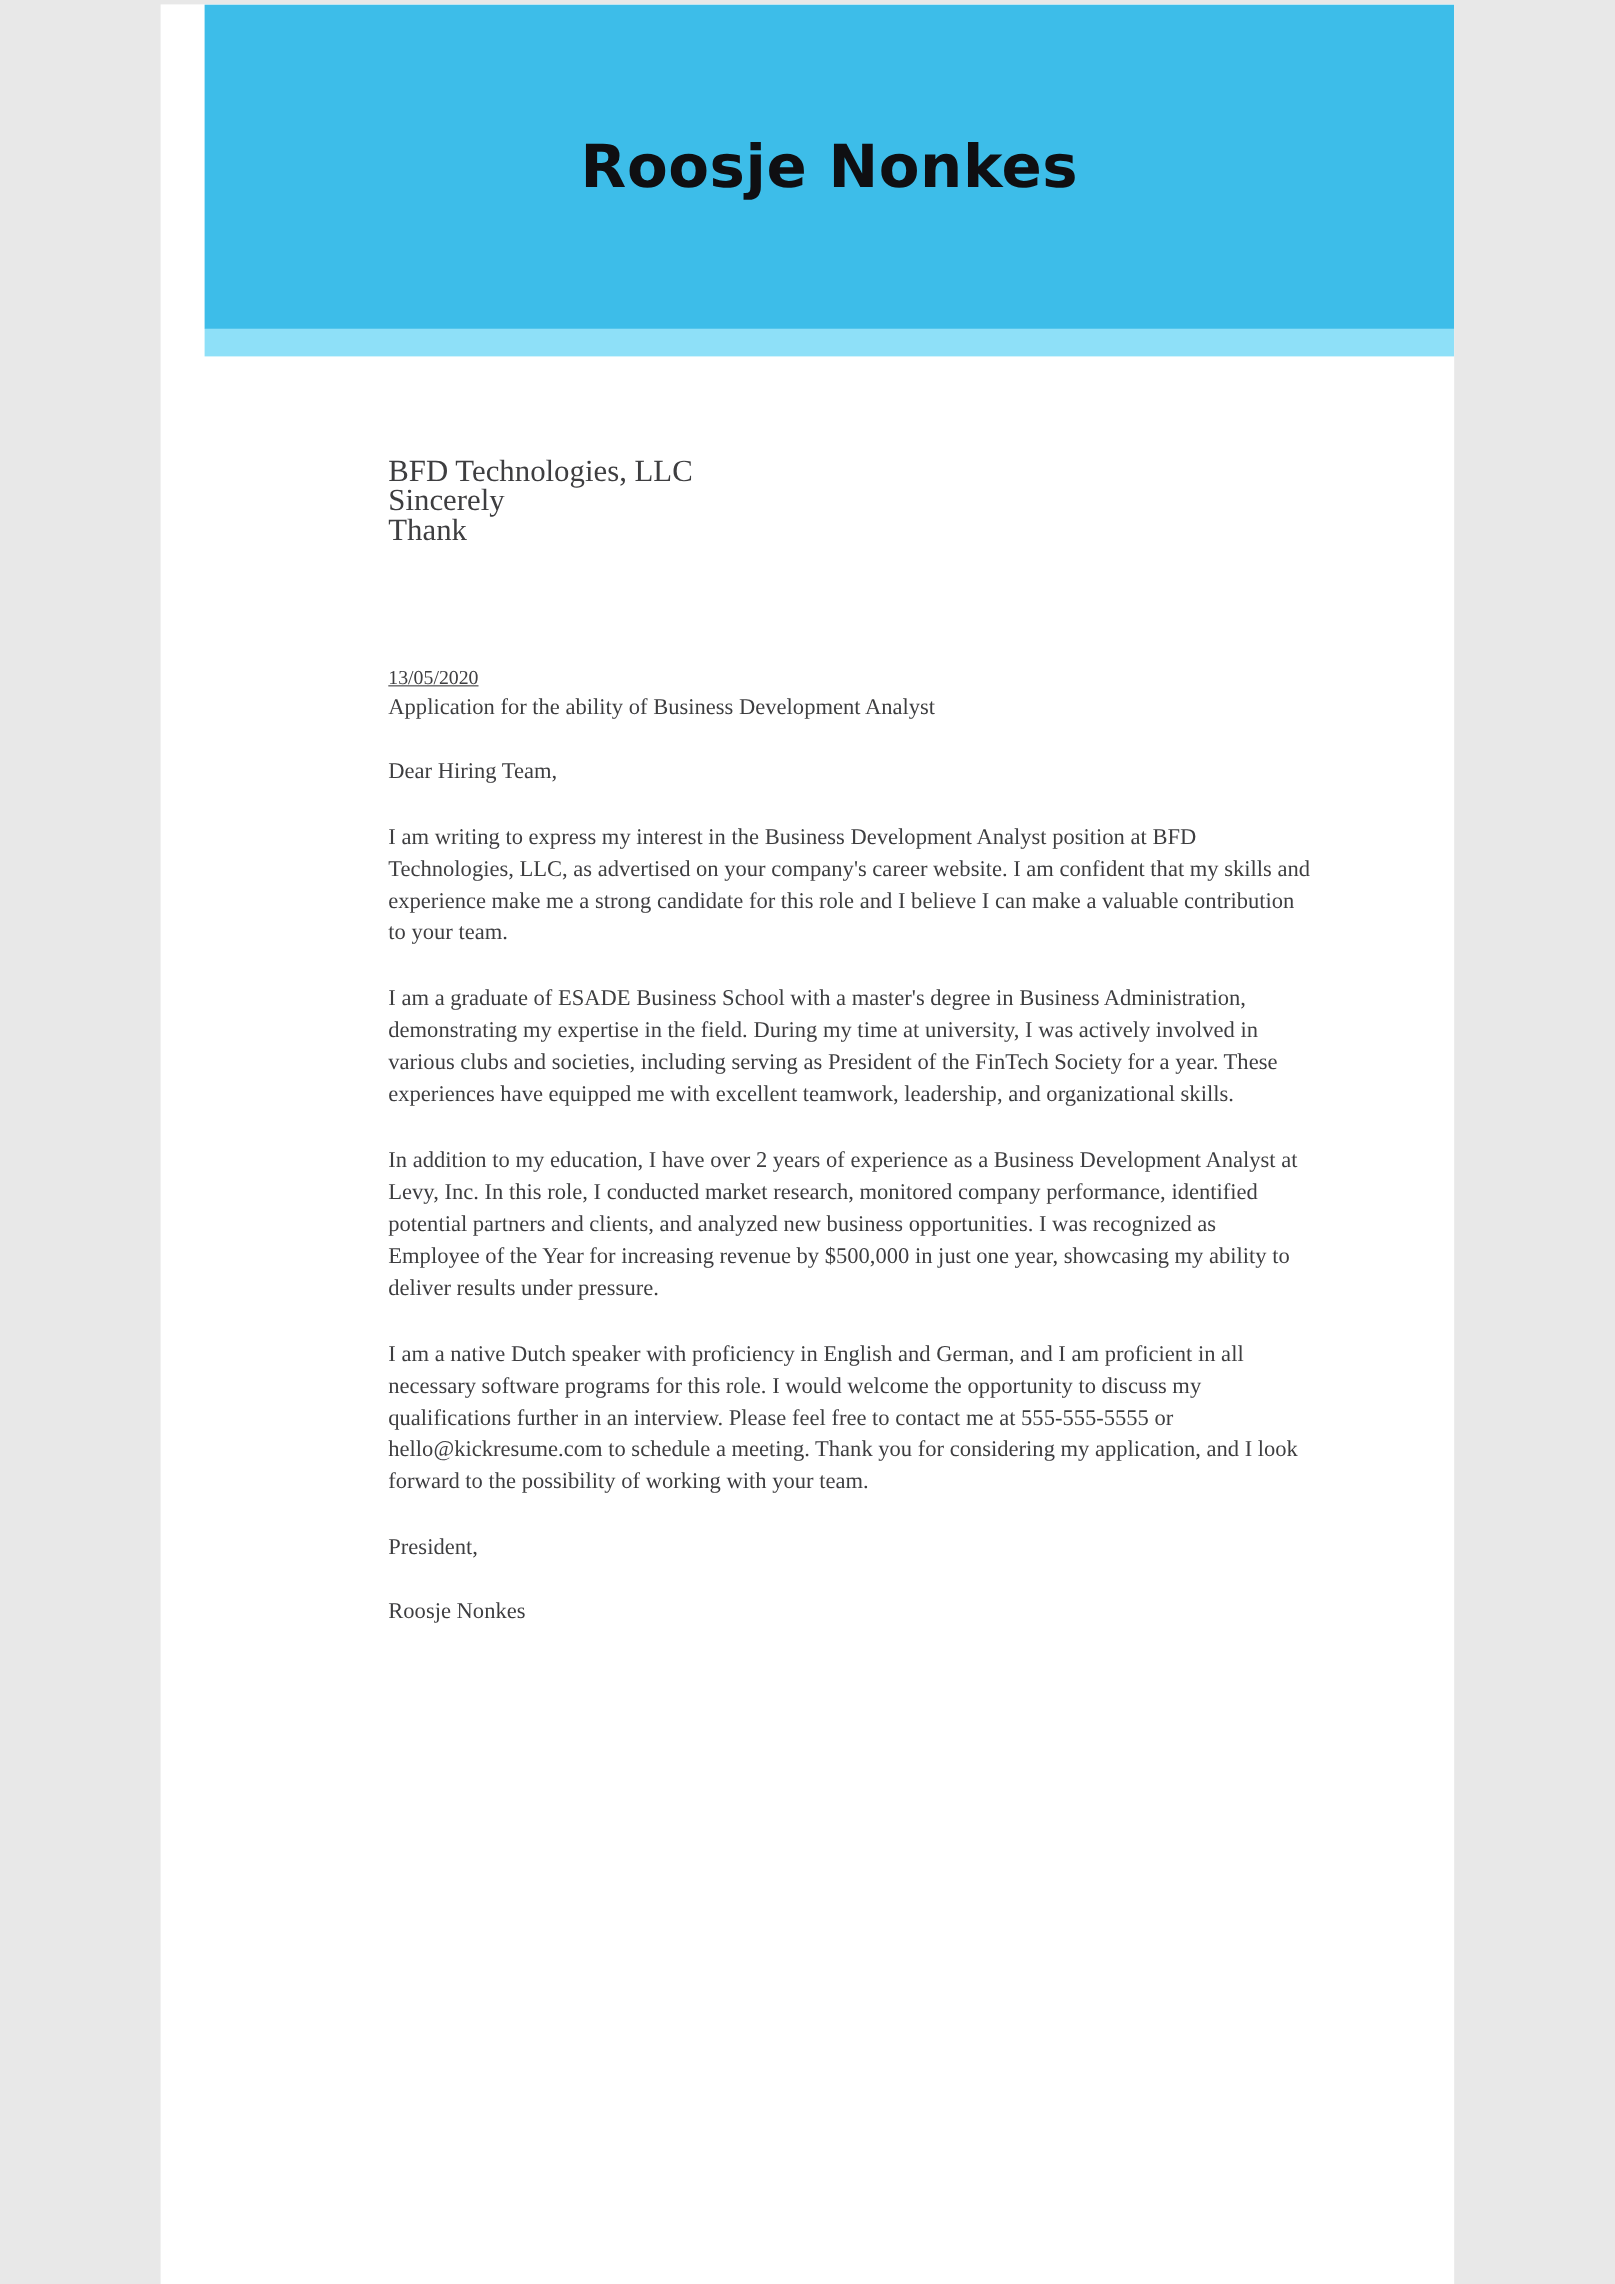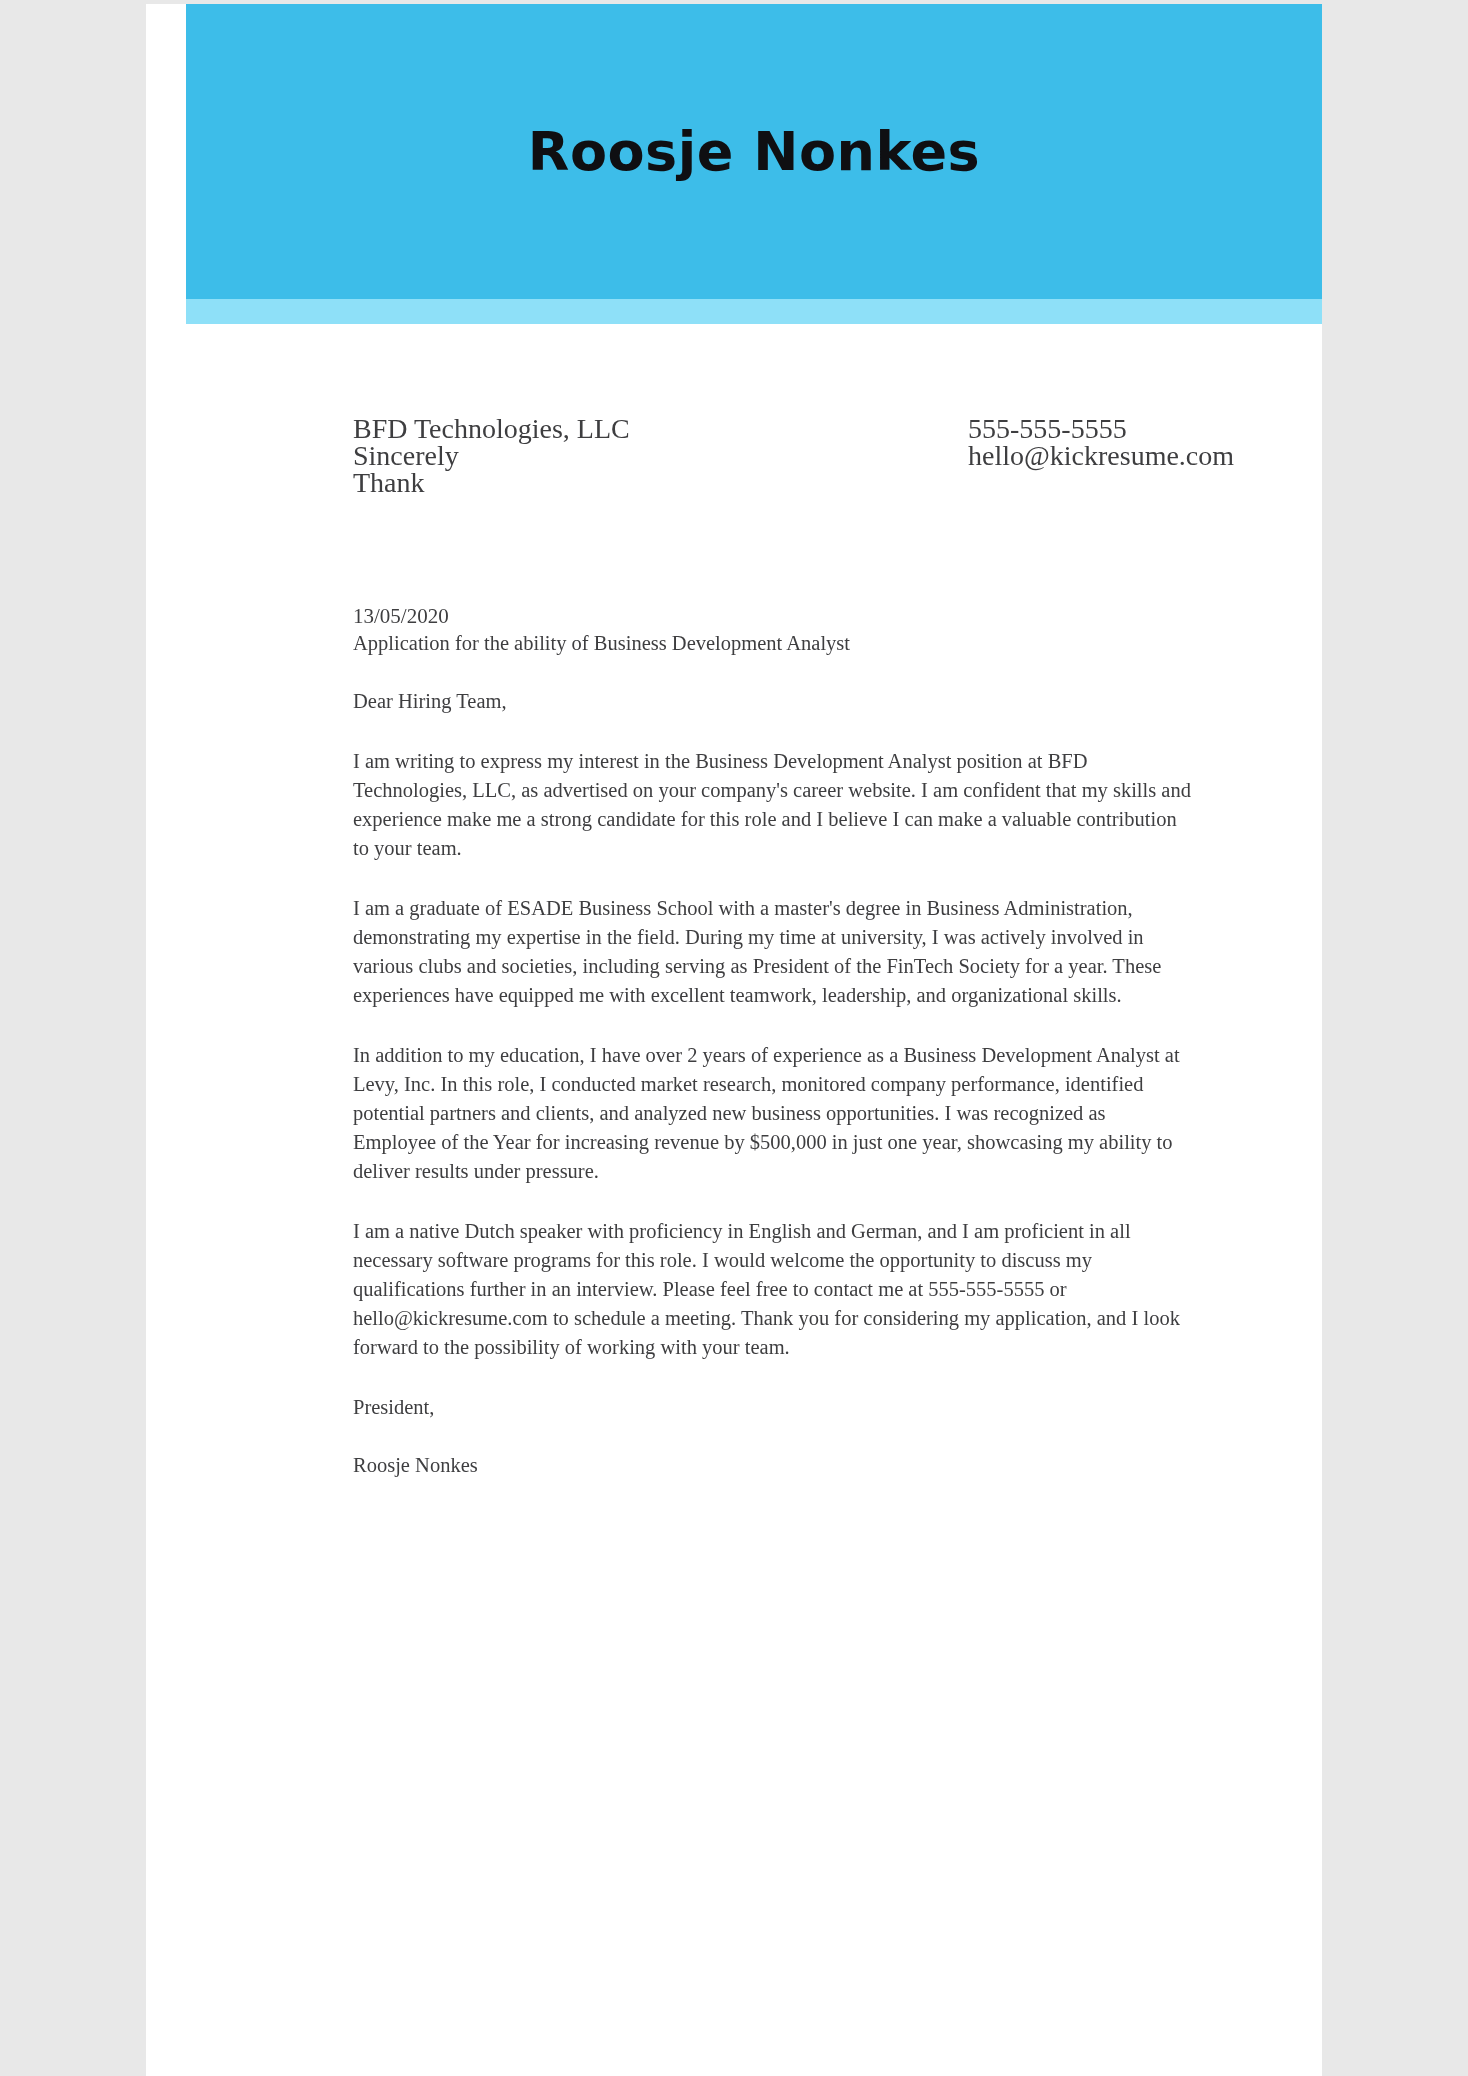--- a/index.html
+++ b/index.html
@@ -47,22 +47,23 @@
   }
   .address-row {
     display: flex;
     font-size: 28px;
     line-height: 27px;
   }
   .recipient-block { width: 615px; flex: 0 0 615px; }
   .contact-block { flex: 1; }
   .date-line {
     margin-top: 108px;
-    font-size: 21px;
+    font-size: 18px;
     line-height: 25px;
+    text-decoration: underline;
   }
   .subject-line { line-height: 29px; }
   .greeting { margin-top: 29px; }
   .body-paragraph { margin-top: 31px; }
   .closing { margin-top: 31px; }
   .signature { margin-top: 29px; }
 </style>
 </head>
 <body>
 
@@ -75,24 +76,20 @@
   <div class="accent-strip"></div>
 
   <div class="content">
 
     <div class="address-row">
       <div class="recipient-block">
         <div>BFD Technologies, LLC</div>
         <div>Sincerely</div>
         <div>Thank</div>
       </div>
-      <div class="contact-block">
-        <div>555-555-5555</div>
-        <div>hello@kickresume.com</div>
-      </div>
     </div>
 
     <div class="date-line">13/05/2020</div>
 
     <div class="subject-line">Application for the ability of Business Development Analyst</div>
 
     <p class="greeting">Dear Hiring Team,</p>
 
     <p class="body-paragraph">I am writing to express my interest in the Business Development Analyst position at BFD Technologies, LLC, as advertised on your company's career website. I am confident that my skills and experience make me a strong candidate for this role and I believe I can make a valuable contribution to your team.</p>
     <p class="body-paragraph">I am a graduate of ESADE Business School with a master's degree in Business Administration, demonstrating my expertise in the field. During my time at university, I was actively involved in various clubs and societies, including serving as President of the FinTech Society for a year. These experiences have equipped me with excellent teamwork, leadership, and organizational skills.</p>

